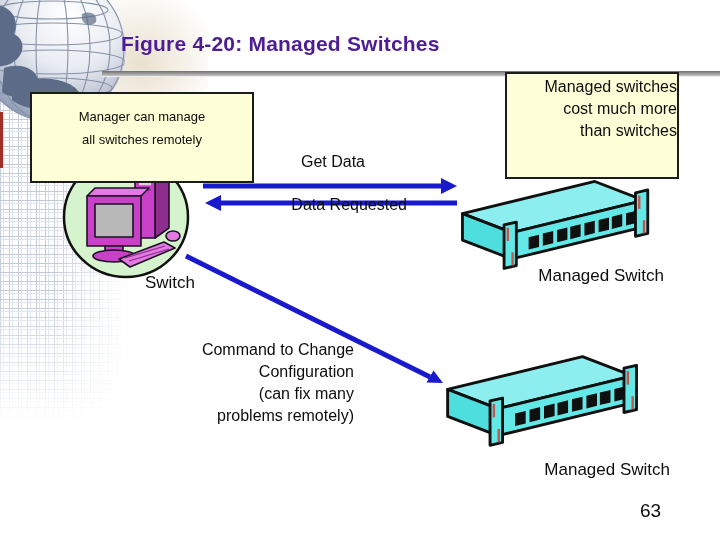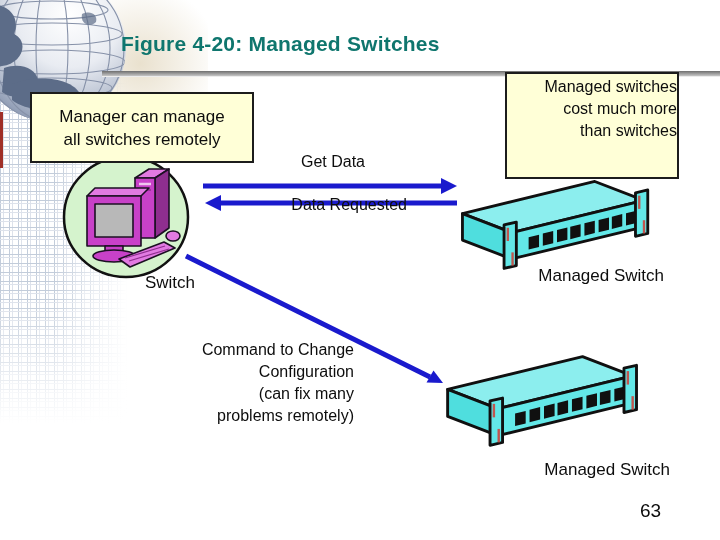--- a/index.html
+++ b/index.html
@@ -9,25 +9,25 @@
   .pattern{position:absolute;left:0;top:74px;width:134px;height:372px;
     background:
       linear-gradient(to bottom, rgba(255,255,255,0) 0 60%, #fff 94%),
       linear-gradient(to right, rgba(255,255,255,0) 0 40%, #fff 95%),
       repeating-linear-gradient(to bottom,#c2ccda 0 1px,rgba(0,0,0,0) 1px 3px,#dde2eb 3px 4px,rgba(0,0,0,0) 4px 9px),
       repeating-linear-gradient(to right,#c2ccda 0 1px,rgba(0,0,0,0) 1px 3px,#dde2eb 3px 4px,rgba(0,0,0,0) 4px 9px);}
   .globe-shadow{position:absolute;left:58px;top:-4px;width:150px;height:150px;
     background:radial-gradient(ellipse at 55% 45%, rgba(222,209,180,0.65), rgba(222,209,180,0) 68%);}
   .red-stripe{position:absolute;left:0;top:112px;width:3px;height:56px;background:#a03028;}
   .globe{position:absolute;left:-14px;top:-16px;}
-  .title{position:absolute;left:121px;top:32px;font-size:21px;font-weight:bold;letter-spacing:0.2px;color:#0f766e;}
+  .title{position:absolute;left:121px;top:32px;font-size:21px;font-weight:bold;letter-spacing:0.2px;color:#4c1d95;}
   .title-rule{position:absolute;left:102px;top:71px;width:618px;height:5px;
     background:linear-gradient(to bottom,#6e6e6e,#c6c6c6);border-bottom:1px solid #ececec;}
   .callout{position:absolute;background:#ffffd7;border:2px solid #1c1c1c;text-align:center;box-sizing:border-box;}
-  .callout-manager{left:30px;top:92px;width:224px;height:71px;font-size:17px;line-height:23px;padding-top:11px;}
+  .callout-manager{left:30px;top:92px;width:224px;height:91px;font-size:13px;line-height:23px;padding-top:11px;}
   .callout-cost{left:505px;top:72px;width:174px;height:107px;font-size:16px;line-height:22px;padding-top:2px;z-index:5;text-align:right;}
   .lbl{position:absolute;text-align:right;}
   .lbl-getdata{left:245px;top:153px;width:120px;font-size:16px;}
   .lbl-datareq{left:247px;top:196px;width:160px;font-size:16px;}
   .lbl-manager{left:75px;top:273px;width:120px;font-size:17px;}
   .lbl-switch1{left:464px;top:266px;width:200px;font-size:17px;}
   .lbl-switch2{left:470px;top:460px;width:200px;font-size:17px;}
   .lbl-command{left:128px;top:339px;width:226px;font-size:16px;line-height:22px;}
   .page-num{position:absolute;left:640px;top:500px;width:48px;font-size:19px;}
   .overlay-svg{position:absolute;left:0;top:0;pointer-events:none;}

